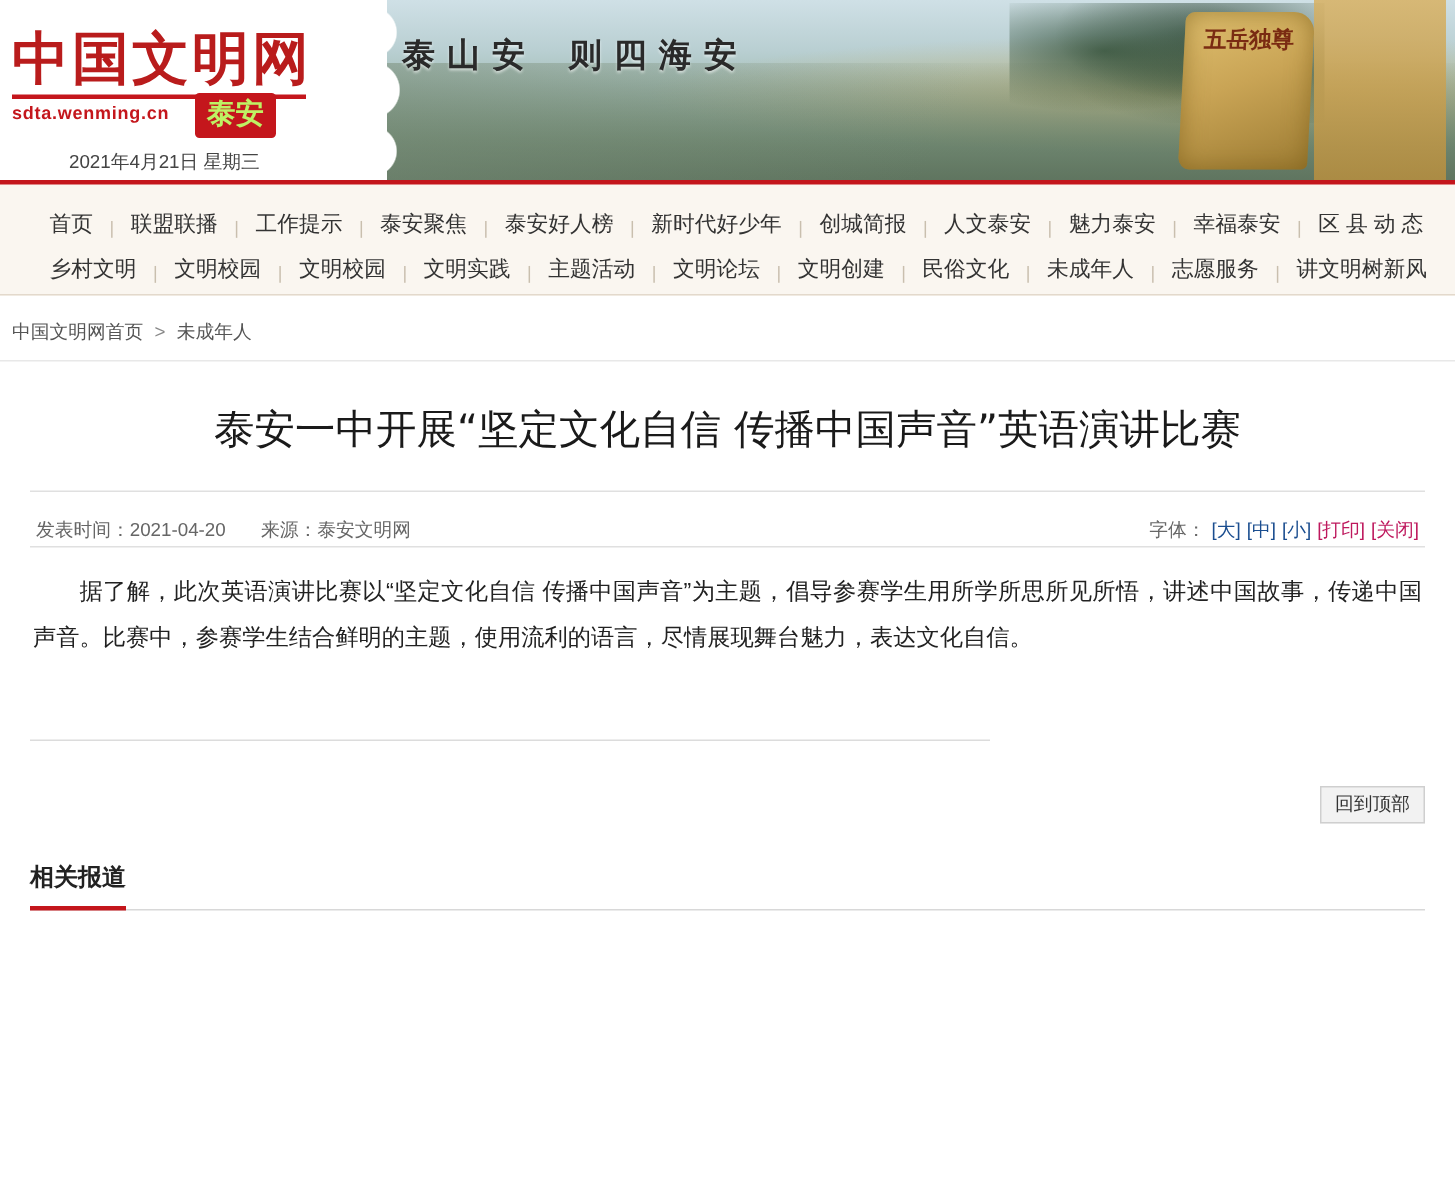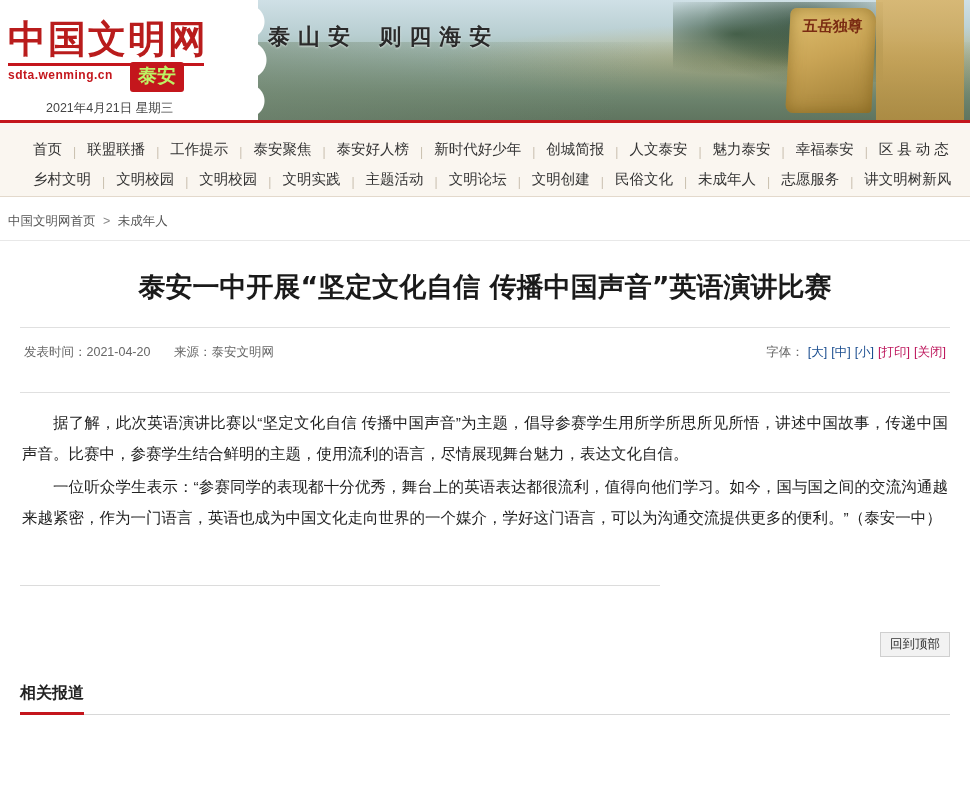--- a/index.html
+++ b/index.html
@@ -230,36 +230,36 @@
 
   
   .article {
     width: 930px;
     margin: 0 auto;
     padding-top: 26px;
   }
   .article-title {
     font-family: "DejaVu Sans", sans-serif;
     font-size: 27px;
-    font-weight: bold;
+    font-weight: normal;
     color: #1a1a1a;
     text-align: center;
     line-height: 40px;
     padding: 0 10px 20px 10px;
   }
   .meta-bar {
     display: flex;
-    align-items: flex-start;
+    align-items: flex-end;
     justify-content: space-between;
     border-top: 1px solid #e0e0e0;
     border-bottom: 1px solid #e0e0e0;
     height: 32px;
     font-size: 12.5px;
     color: #666;
-    padding: 16px 4px;
+    padding: 2px 4px;
   }
   .meta-left span { margin-right: 20px; }
   .meta-right {
     display: flex;
     align-items: center;
     gap: 4px;
   }
   .meta-right .fs-label { color: #666; }
   .meta-right .fs-opt {
     color: #1a4d8f;
@@ -283,21 +283,21 @@
   }
 
   .divider {
     width: 640px;
     margin: 52px 0 0 0;
     border-top: 1px solid #dcdcdc;
   }
 
   .back-top-row {
     width: 930px;
-    margin: 16px auto;
+    margin: 0 auto;
     display: flex;
     justify-content: flex-end;
     padding-top: 30px;
   }
   .back-top {
     font-size: 12.5px;
     color: #333;
     background: #f2f2f2;
     border: 1px solid #cfcfcf;
     padding: 3px 9px;
@@ -414,21 +414,20 @@
       <span class="fs-opt">[大]</span>
       <span class="fs-opt">[中]</span>
       <span class="fs-opt">[小]</span>
       <span class="act">[打印]</span>
       <span class="act">[关闭]</span>
     </div>
   </div>
 
   <div class="content">
     <p>据了解，此次英语演讲比赛以“坚定文化自信 传播中国声音”为主题，倡导参赛学生用所学所思所见所悟，讲述中国故事，传递中国声音。比赛中，参赛学生结合鲜明的主题，使用流利的语言，尽情展现舞台魅力，表达文化自信。</p>
-    <p>一位听众学生表示：“参赛同学的表现都十分优秀，舞台上的英语表达都很流利，值得向他们学习。如今，国与国之间的交流沟通越来越紧密，作为一门语言，英语也成为中国文化走向世界的一个媒介，学好这门语言，可以为沟通交流提供更多的便利。”（泰安一中）</p>
   </div>
 
   <div class="divider"></div>
 </div>
 
 <div class="back-top-row">
   <span class="back-top">回到顶部</span>
 </div>
 
 <div class="related">

